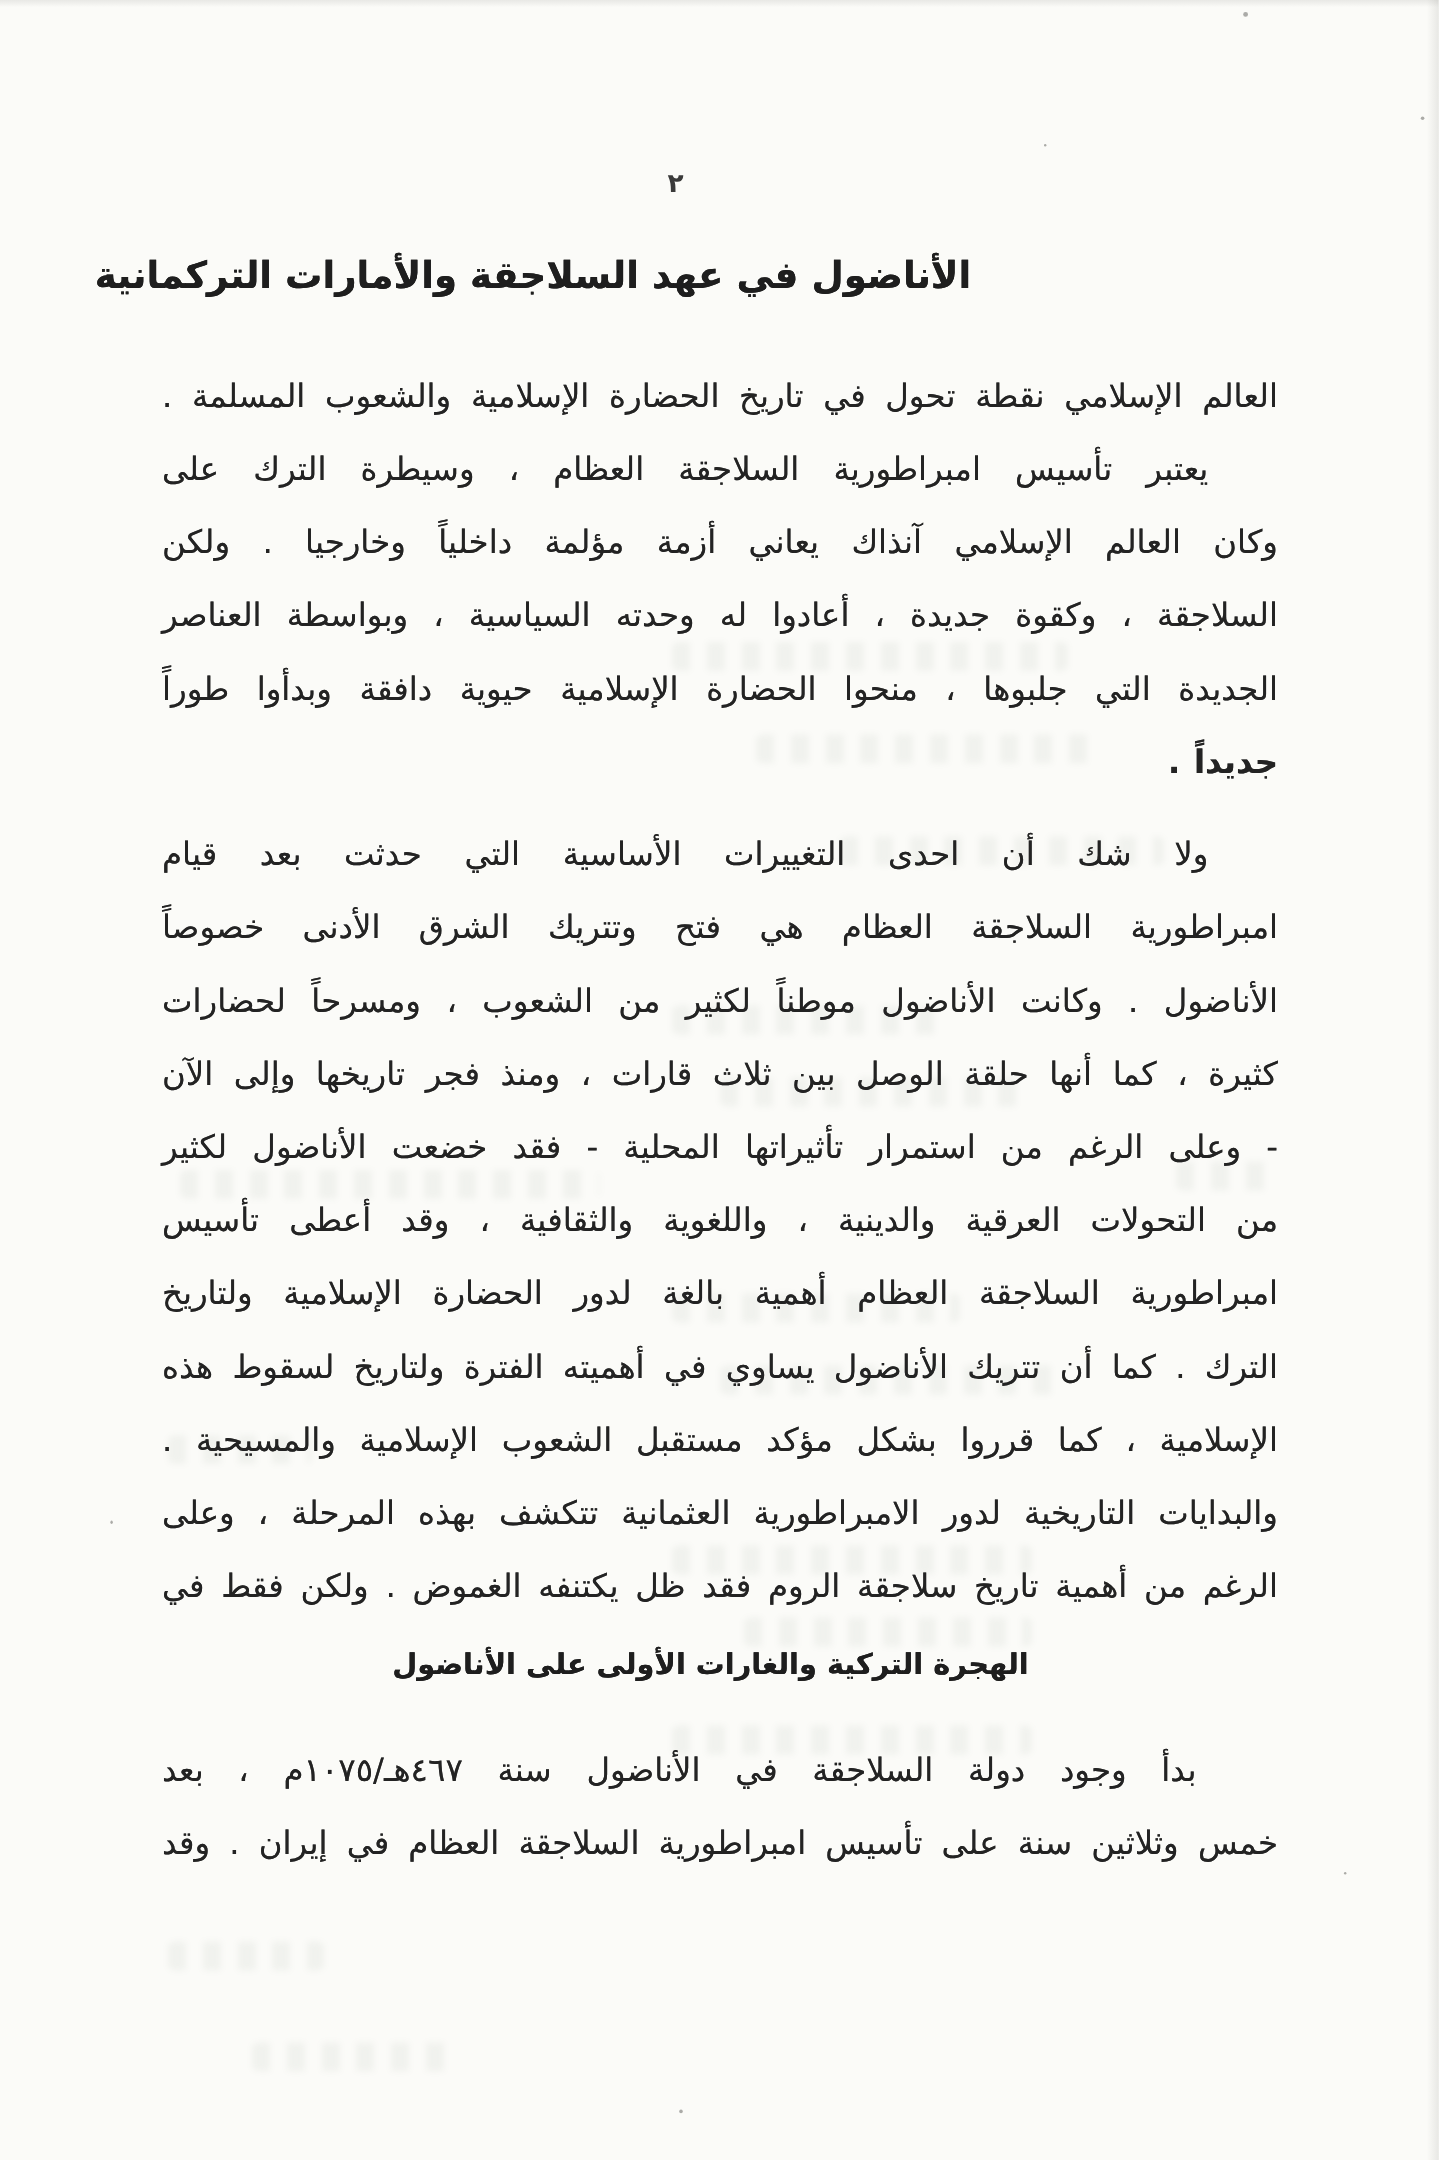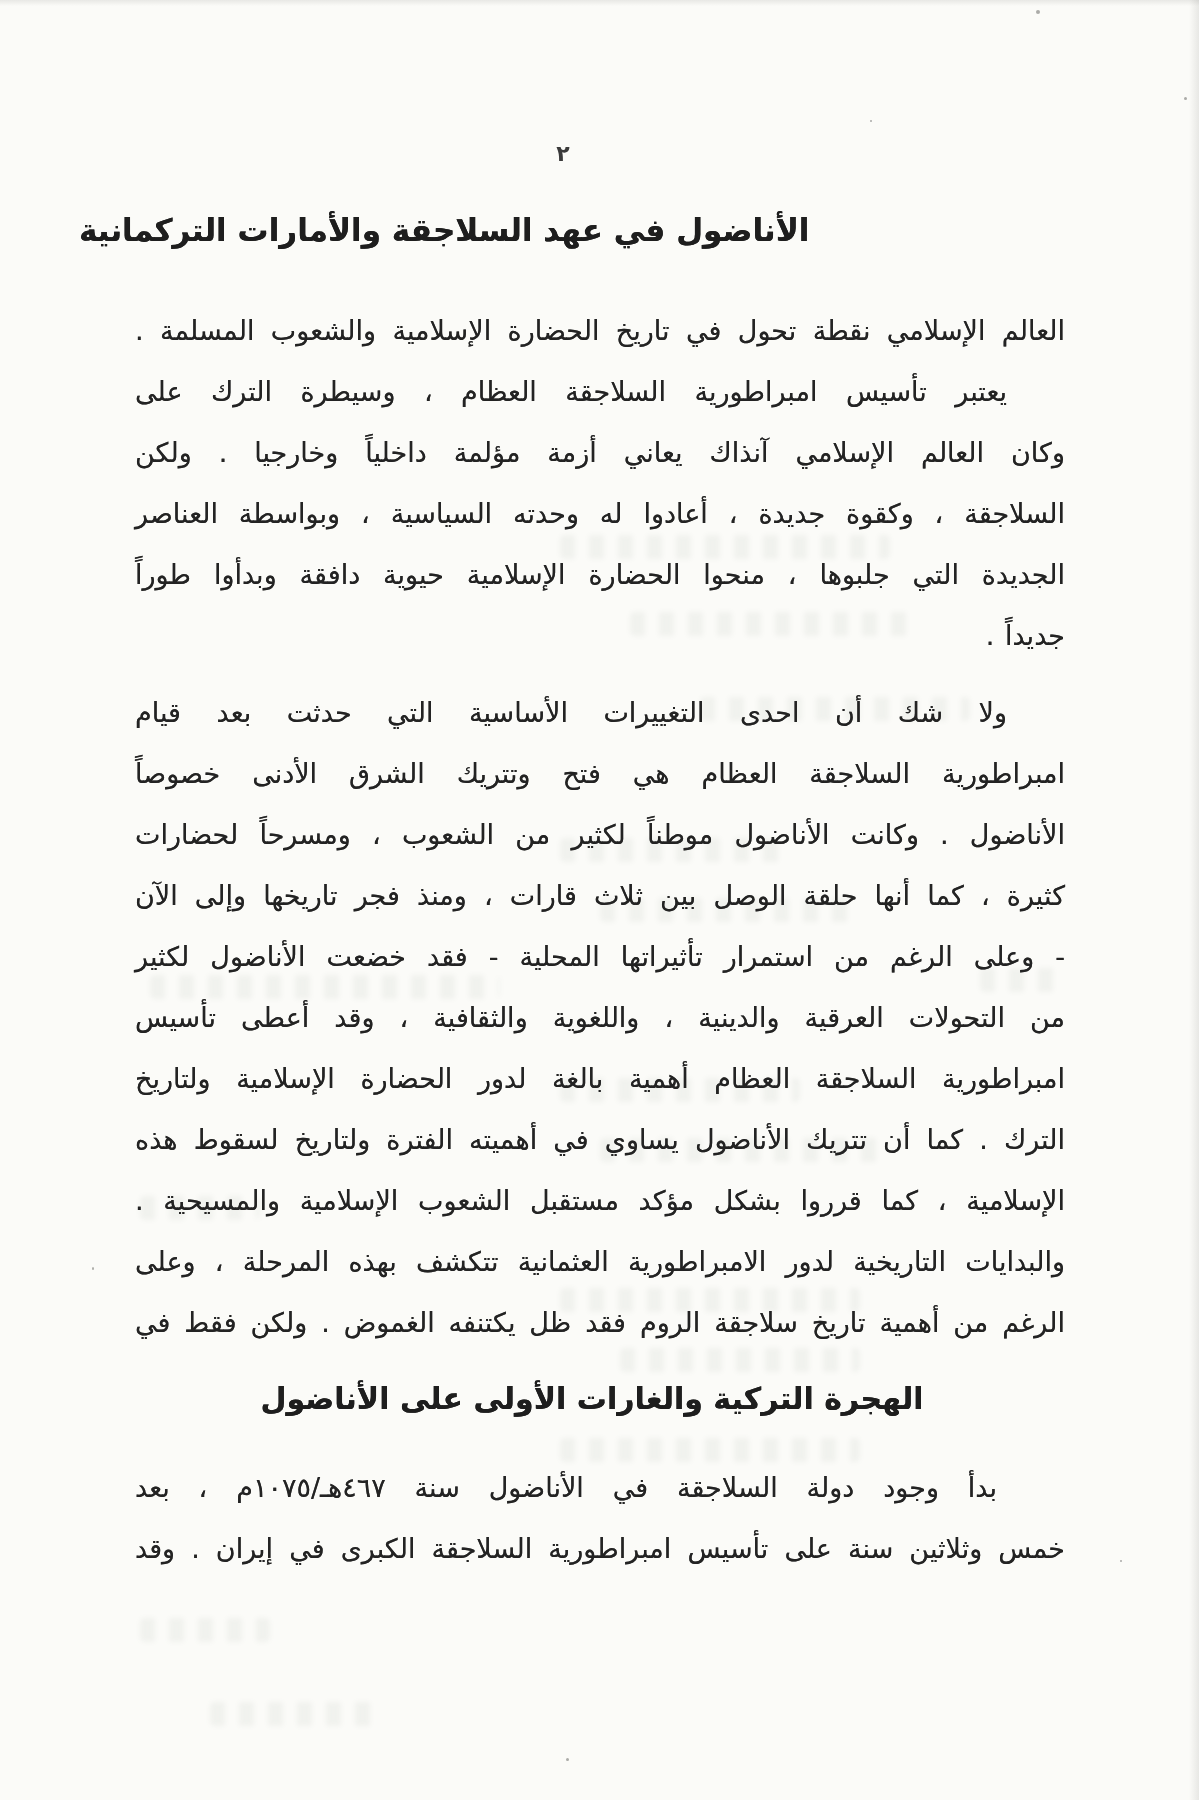--- a/index.html
+++ b/index.html
@@ -48,24 +48,24 @@
     text-align:left;
     transform:translateX(-56px);
     font-size:31px;
     line-height:43px;
     font-weight:700;
     color:#1e1e1e;
     letter-spacing:0;
     text-shadow:0 0 .5px #1e1e1e;
   }
   .section-title{
-    margin:24px 0 0 0;
+    margin:12px 0 0 0;
     text-align:center;
     transform:translateX(-8px);
-    font-size:30px;
+    font-size:24px;
     line-height:44px;
     font-weight:700;
     color:#1e1e1e;
     text-shadow:0 0 .5px #1e1e1e;
   }
   .para{
     font-size:27px;
     line-height:61px;
     color:var(--ink);
     text-shadow:0 0 .4px rgba(35,35,35,.75);
@@ -73,21 +73,21 @@
   .para-1{margin-top:48px;}
   .para-2{margin-top:16px;}
   .para-3{margin-top:36px;}
   .line{
     text-align:justify;
     text-align-last:justify;
     word-spacing:2px;
   }
   .line.first{text-indent:58px;}
   .para.indent-lg .line.first{text-indent:68px;}
-  .line.end{text-align-last:right;}
+  .line.end{text-align-last:right;font-weight:bold;}
   
   .ghost{
     position:absolute;
     height:24px;
     background:repeating-linear-gradient(90deg, rgba(122,138,122,.55) 0 15px, rgba(122,138,122,0) 15px 29px);
     opacity:.14;
     filter:blur(2.5px);
     border-radius:5px;
     pointer-events:none;
   }
@@ -156,17 +156,17 @@
         <div class="line">الترك . كما أن تتريك الأناضول يساوي في أهميته الفترة ولتاريخ لسقوط هذه</div>
         <div class="line">الإسلامية ، كما قرروا بشكل مؤكد مستقبل الشعوب الإسلامية والمسيحية .</div>
         <div class="line">والبدايات التاريخية لدور الامبراطورية العثمانية تتكشف بهذه المرحلة ، وعلى</div>
         <div class="line">الرغم من أهمية تاريخ سلاجقة الروم  فقد ظل يكتنفه الغموض . ولكن فقط في</div>
       </div>
 
     <h2 class="section-title">الهجرة التركية والغارات الأولى على الأناضول</h2>
 
     <div class="para para-3 indent-lg">
         <div class="line first">بدأ وجود  دولة السلاجقة في الأناضول سنة ٤٦٧هـ/١٠٧٥م ، بعد</div>
-        <div class="line">خمس وثلاثين سنة على تأسيس امبراطورية السلاجقة الكبرى في إيران . وقد</div>
+        <div class="line">خمس وثلاثين سنة على تأسيس امبراطورية السلاجقة العظام في إيران . وقد</div>
       </div>
 
   </div>
 </div>
 
 </body></html>

